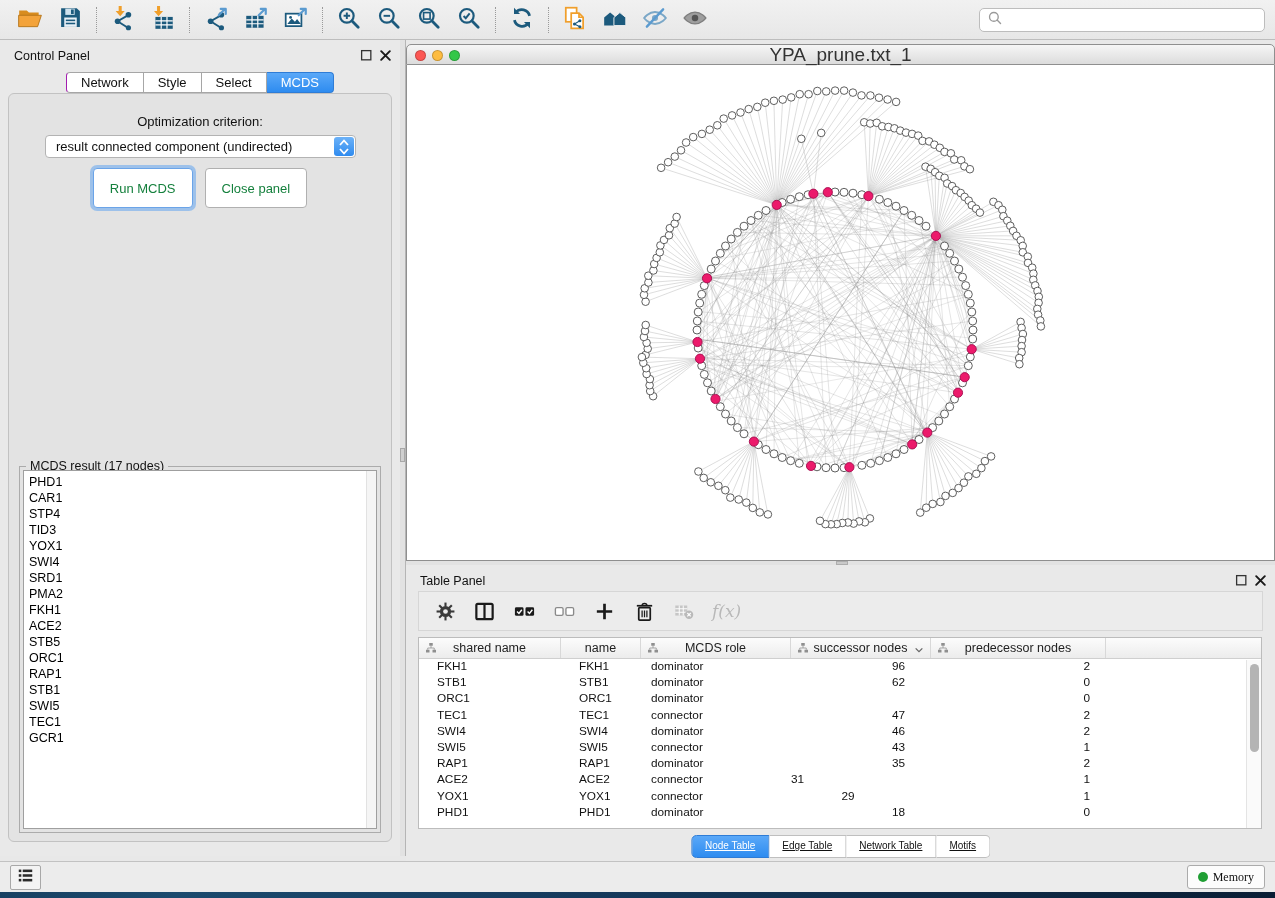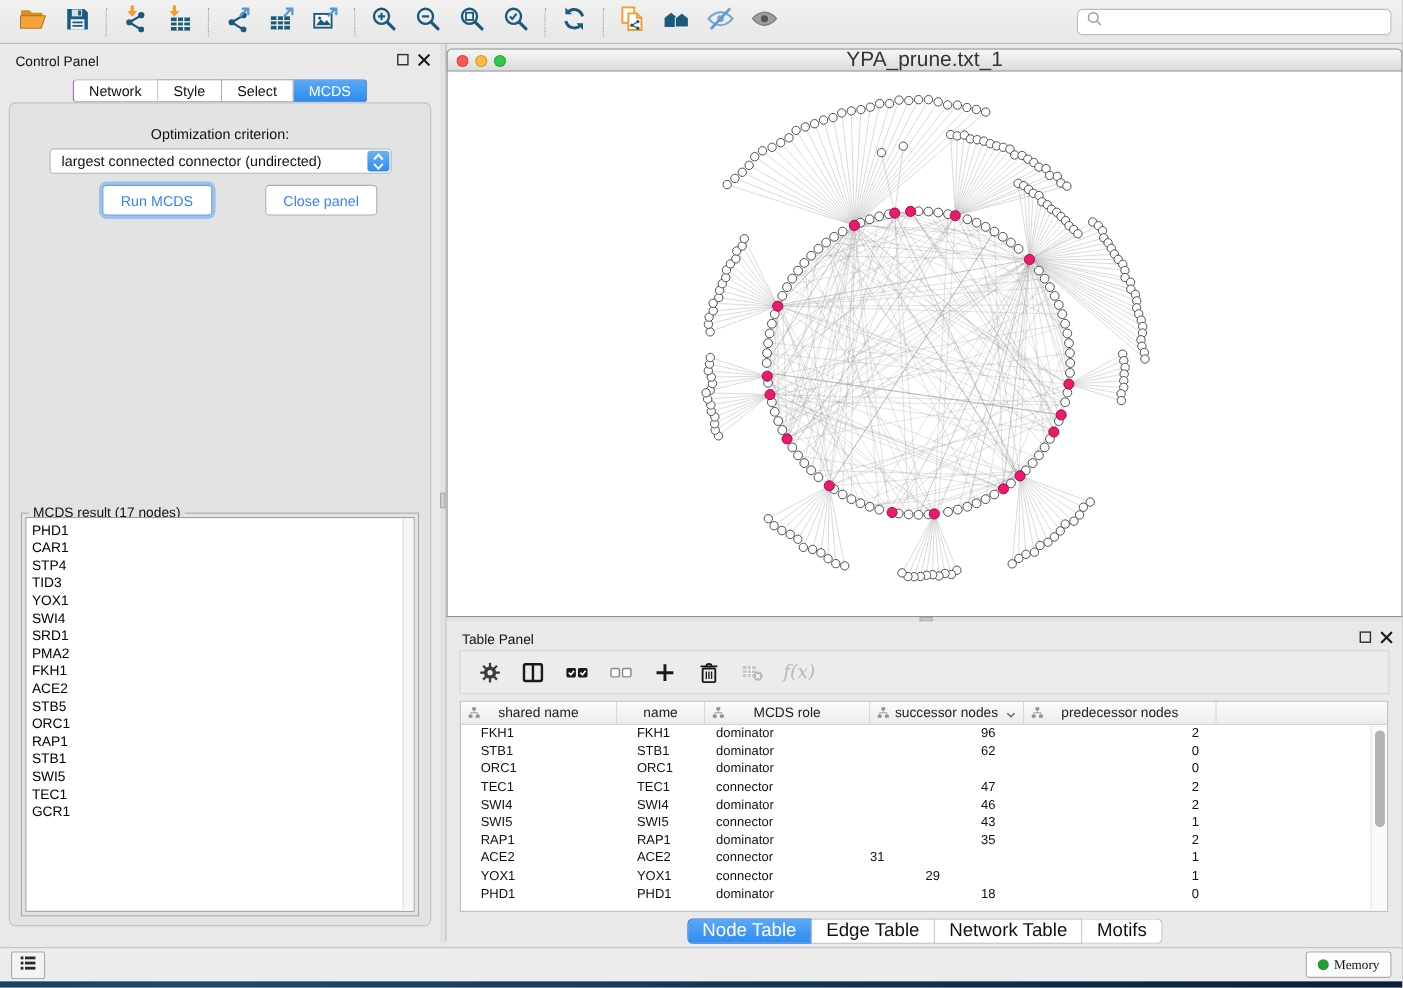--- a/index.html
+++ b/index.html
@@ -32,22 +32,22 @@
   .cp-body { position:absolute; left:8px; right:8px; top:53px; bottom:14px; background:#e3e3e3;
              border:1px solid #c2c2c2; border-radius:6px; }
   .opt-label { position:absolute; top:20px; left:0; right:0; text-align:center; font-size:13px; color:#111; }
   .dropdown { position:absolute; left:36px; right:35px; top:41px; height:23px; background:#fff;
               border:1px solid #b3b3b3; border-radius:4px; font-size:13px; display:flex;
               align-items:center; padding-left:10px; color:#111; }
   .dd-stepper { position:absolute; right:1px; top:1px; bottom:1px; width:20px; border-radius:3px;
                 background:linear-gradient(#6cb2f8,#2f8bef); display:flex; flex-direction:column;
                 align-items:center; justify-content:center; gap:1px; }
   .btn-row { position:absolute; top:74px; left:0; right:0; display:flex; justify-content:center; gap:12px; }
-  .mac-btn { height:28px; padding:0 16px; background:#fff; border:1px solid #b0b0b0; border-radius:4px;
-             font-size:13px; color:#3b82f6;margin-left:36px; }
+  .mac-btn { height:40px; padding:0 16px; background:#fff; border:1px solid #b0b0b0; border-radius:4px;
+             font-size:13px; color:#15803d; }
   .mac-btn.focus { box-shadow:0 0 0 3px rgba(100,165,240,.55); border-color:#6ba4e8; }
   .mcds-fieldset { position:absolute; left:10px; right:10px; top:372px; bottom:8px;
                    border:1px solid #ababab; }
   .mcds-legend { position:absolute; top:-8px; left:6px; background:#e3e3e3; padding:0 4px;
                  font-size:12.5px; color:#111; }
   .mcds-list { position:absolute; inset:3px; background:#fff; border:1px solid #9f9f9f;
                overflow:hidden; font-size:12.5px; line-height:16px; padding:3px 0 0 5px; }
   .mcds-track { position:absolute; right:0; top:0; bottom:0; width:10px; background:#f5f5f5;
                 border-left:1px solid #e2e2e2; }
 
@@ -82,21 +82,21 @@
         display:flex; align-items:center; justify-content:center; }
   .th .hicon { position:absolute; left:6px; top:4px; }
   .th .sort { position:absolute; right:6px; top:6px; }
   .tr { display:flex; height:16.2px; font-size:11.8px; color:#111; }
   .td { overflow:hidden; white-space:nowrap; }
   .tbl-scroll { position:absolute; right:0; top:22px; bottom:0; width:15px; background:#fafafa;
                 border-left:1px solid #e4e4e4; }
   .tbl-thumb { position:absolute; left:3px; top:4px; width:9px; height:88px; border-radius:5px; background:#b4b4b4; }
   .tp-tabs { position:absolute; left:50%; transform:translateX(-50%); top:270px; display:flex; }
   .tp-tab { height:23px; padding:0 13px; background:#fff; border:1px solid #bfbfbf; border-left:none;
-            font-size:17px; line-height:19px; color:#111; }
+            font-size:10px; line-height:19px; color:#111;text-decoration:underline; }
   .tp-tab:first-child { border-left:1px solid #bfbfbf; border-radius:5px 0 0 5px; }
   .tp-tab:last-child { border-radius:0 5px 5px 0; }
   .tp-tab.active { background:linear-gradient(#5aa8f8,#2e8cf0); border-color:#2e7cd6; color:#fff; }
 
   
   .status { position:absolute; left:0; right:0; bottom:0; height:31px; background:#ececec;
             border-top:1px solid #c2c2c2; }
   .status-list-btn { position:absolute; left:10px; top:3px; width:31px; height:25px; background:#f3f3f3;
                      border:1px solid #a8a8a8; border-radius:2px; display:flex; align-items:center; justify-content:center; }
   .memory-btn { position:absolute; right:10px; top:3px; height:24px; padding:0 10px; background:#fcfcfc;
@@ -267,21 +267,21 @@
       </div>
       <div class="cp-tabs" id="cp-tabs">
           <div class="cp-tab">Network</div>
           <div class="cp-tab">Style</div>
           <div class="cp-tab">Select</div>
           <div class="cp-tab active">MCDS</div>
         </div>
       <div class="cp-body">
         <div class="opt-label">Optimization criterion:</div>
         <div class="dropdown">
-          <span>largest connected connector (undirected)</span>
+          <span>result connected component (undirected)</span>
           <span class="dd-stepper" id="dd-stepper-slot">
               <svg width="12" height="18" viewBox="0 0 12 18">
                 <path d="M2 7l4-4.5L10 7" fill="none" stroke="#fff" stroke-width="1.8"></path>
                 <path d="M2 11l4 4.5 4-4.5" fill="none" stroke="#fff" stroke-width="1.8"></path>
               </svg>
             </span>
         </div>
         <div class="btn-row">
           <button class="mac-btn focus">Run MCDS</button>
           <button class="mac-btn">Close panel</button>

